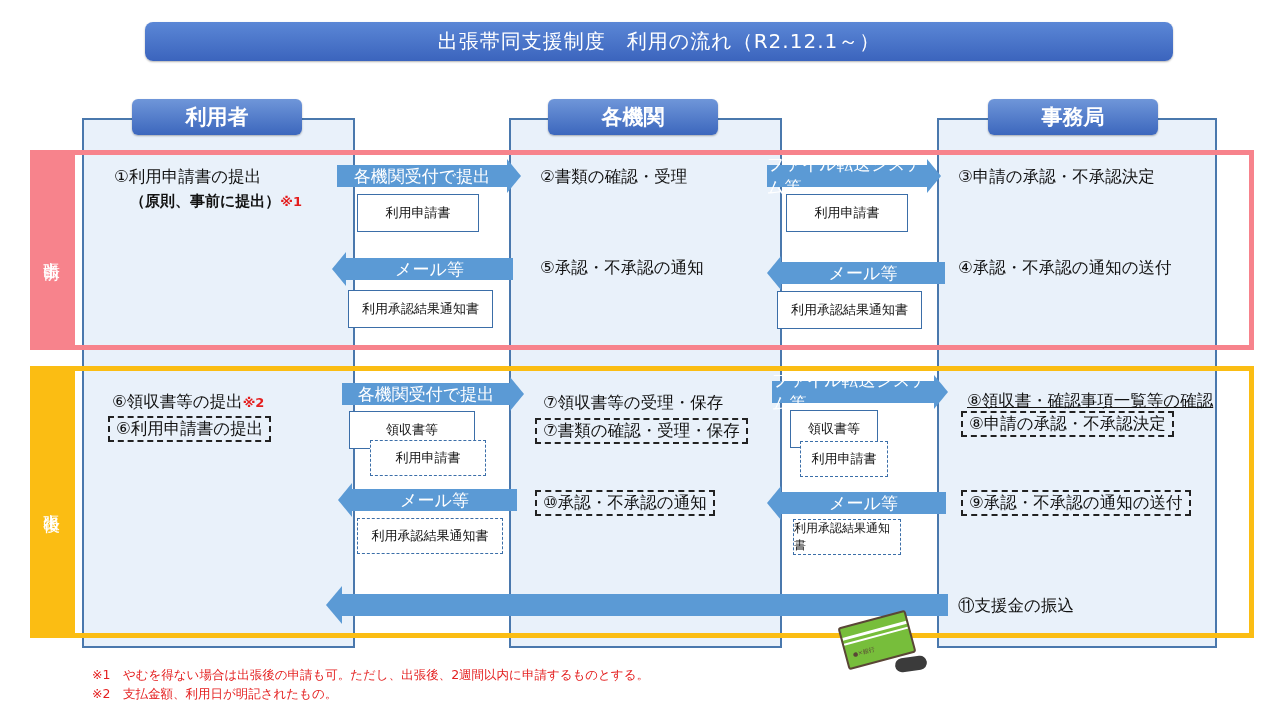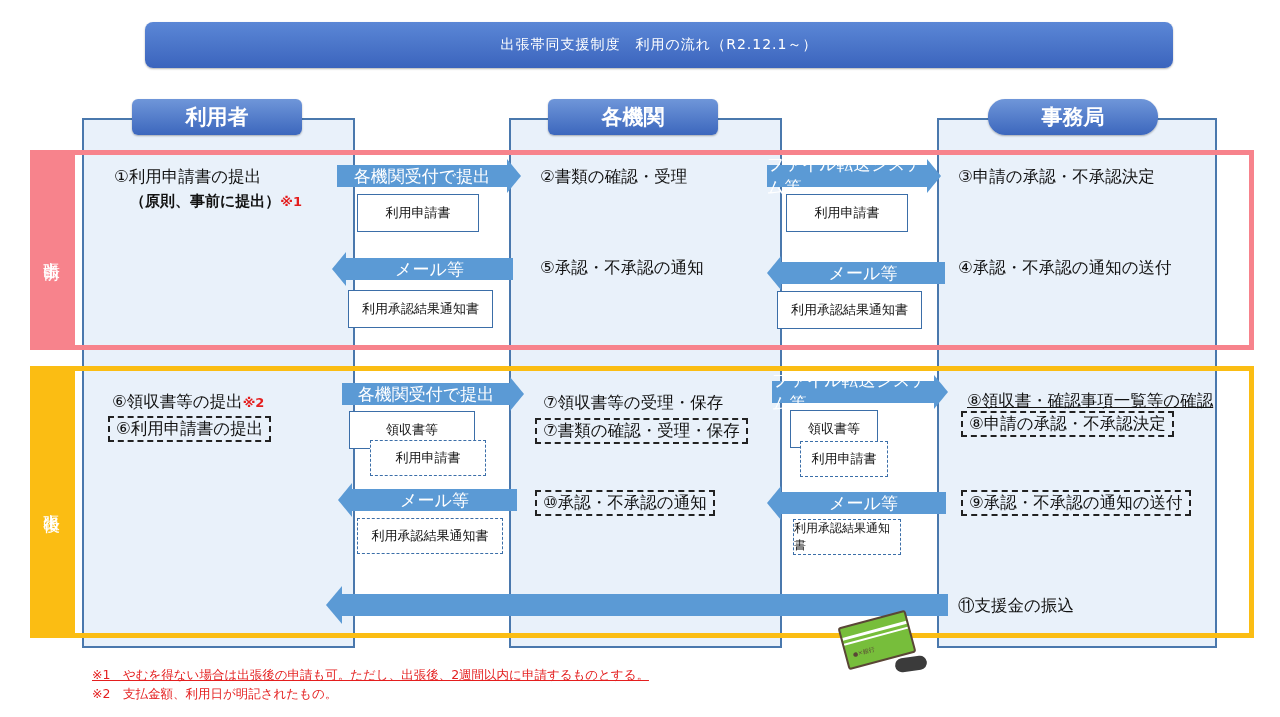--- a/index.html
+++ b/index.html
@@ -1,21 +1,21 @@
 <!DOCTYPE html>
 <html><head>
 <meta charset="utf-8">
 <style>
   html, body { margin:0; padding:0; }
   body { width:1280px; height:717px; background:#ffffff; position:relative; overflow:hidden;
          font-family:"DejaVu Sans","Liberation Sans",sans-serif; color:#111; }
   .abs { position:absolute; }
-  .title-bar { left:145px; top:22px; width:1028px; height:46px; border-radius:8px;
+  .title-bar { left:145px; top:22px; width:1028px; height:39px; border-radius:8px;
     background:linear-gradient(#5b87d6,#3b64bd); box-shadow:0 1px 2px rgba(0,0,0,.3);
-    color:#fff; font-size:14px; display:flex; align-items:center; justify-content:center; letter-spacing:1px; }
+    color:#fff; font-size:20px; display:flex; align-items:center; justify-content:center; letter-spacing:1px; }
   .lane { background:#e9f1fa; border:2px solid #4a78ad; box-sizing:border-box; }
   .lane-head { height:36px; border-radius:6px; background:linear-gradient(#6f96d9,#3c67bd);
     color:#fff; font-weight:bold; font-size:21px; display:flex; align-items:center; justify-content:center;
     box-shadow:0 1px 2px rgba(0,0,0,.3); }
   .band { box-sizing:border-box; }
   .band-before { left:30px; top:150px; width:1224px; height:200px; border:5px solid #f7838c; border-left:none; }
   .band-after { left:30px; top:366px; width:1224px; height:272px; border:5px solid #fbbd13; border-left:none; }
   .band-label { color:#fff; font-size:17px; display:flex; align-items:center; justify-content:center;
     writing-mode:vertical-rl; text-orientation:upright; letter-spacing:1px; }
   .step { font-size:16.5px; white-space:nowrap; line-height:20px; }
@@ -37,21 +37,21 @@
 <body>
 
 <div class="abs title-bar">出張帯同支援制度　利用の流れ（R2.12.1～）</div>
 
 <div class="abs lane" style="left:82px;top:118px;width:273px;height:530px;"></div>
 <div class="abs lane" style="left:509px;top:118px;width:273px;height:530px;"></div>
 <div class="abs lane" style="left:937px;top:118px;width:280px;height:530px;"></div>
 
 <div class="abs lane-head" style="left:132px;top:99px;width:170px;">利用者</div>
 <div class="abs lane-head" style="left:548px;top:99px;width:170px;">各機関</div>
-<div class="abs lane-head" style="left:988px;top:99px;width:170px;border-radius:17px;">事務局</div>
+<div class="abs lane-head" style="left:988px;top:99px;width:170px;">事務局</div>
 
 <div class="abs band band-before"></div>
 <div class="abs band-label" style="left:30px;top:150px;width:45px;height:200px;background:#f7838c;">出張前</div>
 <div class="abs band band-after"></div>
 <div class="abs band-label" style="left:30px;top:366px;width:45px;height:272px;background:#fbbd13;">出張後</div>
 
 <div class="abs step" style="left:114px;top:167px;">①利用申請書の提出</div>
 <div class="abs step bold" style="left:112px;top:191px;font-size:15px;">
   <span>（原則、事前に提出）</span><span class="note-red">※1</span>
 </div>
@@ -122,14 +122,14 @@
 </div>
 <div class="abs step" style="left:958px;top:596px;">⑪支援金の振込</div>
 
 <div class="abs" style="left:842px;top:618px;width:66px;height:40px;background:#77be3b;border:2px solid #5a4636;border-radius:3px;transform:rotate(-15deg);overflow:hidden;">
   <div style="position:absolute;left:0;right:0;top:9px;height:3px;background:#fff;"></div>
   <div style="position:absolute;left:0;right:0;top:15px;height:2px;background:#fff;"></div>
   <div style="position:absolute;left:6px;top:24px;font-size:6px;color:#5a4636;">●×銀行</div>
 </div>
 <div class="abs" style="left:895px;top:657px;width:32px;height:14px;background:#3b3b3b;border-radius:7px;transform:rotate(-8deg);"></div>
 
-<div class="abs footnote" style="left:92px;top:667px;text-decoration:underline;">※1　やむを得ない場合は出張後の申請も可。ただし、出張後、2週間以内に申請するものとする。</div>
+<div class="abs footnote" style="left:92px;top:667px;">※1　やむを得ない場合は出張後の申請も可。ただし、出張後、2週間以内に申請するものとする。</div>
 <div class="abs footnote" style="left:92px;top:686px;">※2　支払金額、利用日が明記されたもの。</div>
 
 </body></html>

